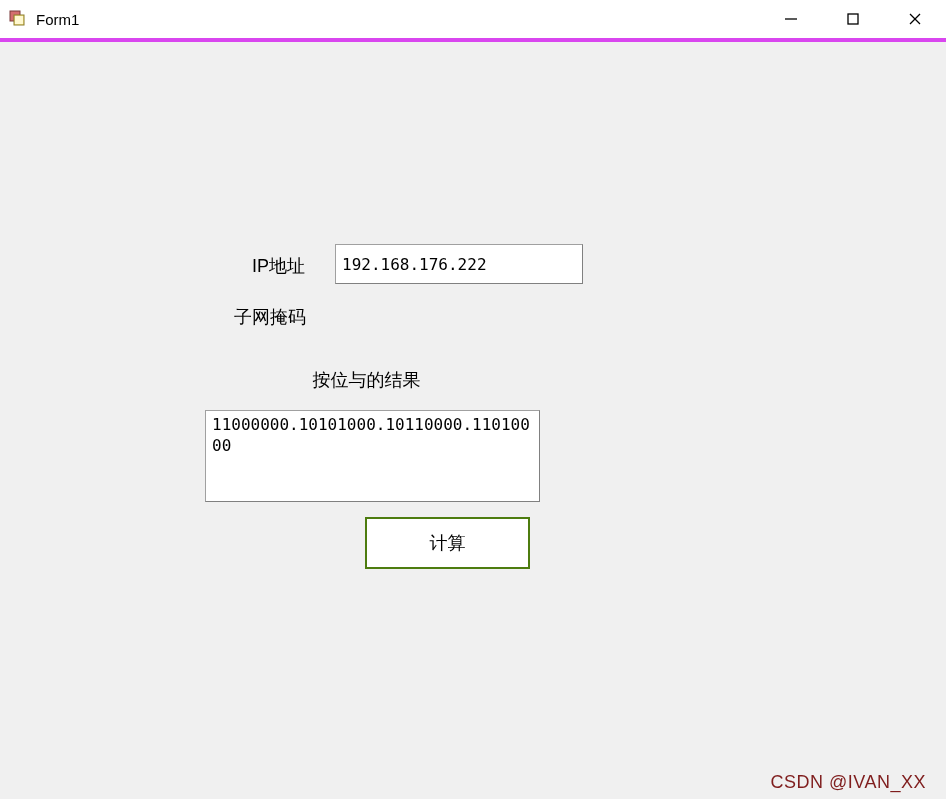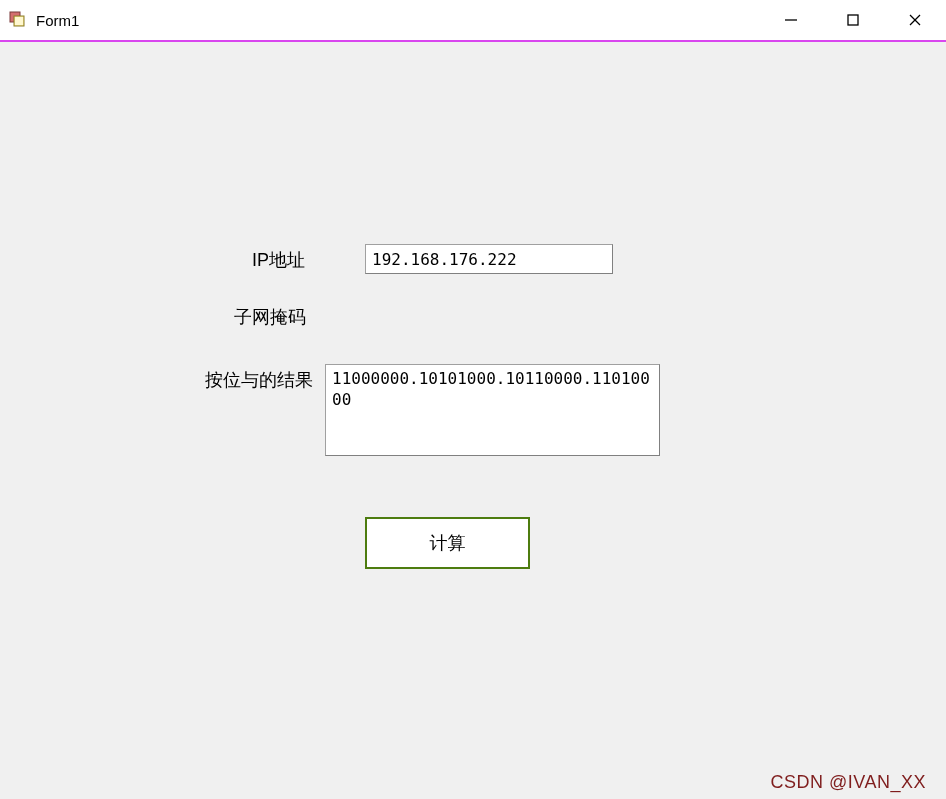--- a/index.html
+++ b/index.html
@@ -14,21 +14,21 @@
       height: 799px;
       overflow: hidden;
       position: relative;
     }
     .titlebar {
       height: 42px;
       background: #ffffff;
       display: flex;
       align-items: center;
       padding-left: 8px;
-      border-bottom: 2px solid #d946ef;
+      border-bottom: 4px solid #d946ef;
     }
     .app-icon {
       width: 20px;
       height: 20px;
       margin-right: 8px;
       display: inline-block;
     }
     .title-text {
       font-size: 15px;
       color: #000;
@@ -50,55 +50,56 @@
     }
     .client-area {
       background: #f0f0f0;
       width: 100%;
       height: calc(100% - 42px);
       position: relative;
     }
     .form-row {
       position: absolute;
       display: flex;
-      align-items: flex-start;
+      align-items: center;
+      gap: 18px;
     }
     .row-ip {
       top: 202px;
       left: 252px;
     }
     .row-mask {
       top: 259px;
       left: 234px;
     }
     .row-result {
       top: 322px;
       left: 205px;
+      flex-direction: column;
     }
     .label {
       font-size: 18px;
       color: #000;
       margin-right: 12px;
       padding-top: 4px;
       font-family: "Microsoft YaHei", "SimSun", sans-serif;
     }
     .textbox {
       background: #ffffff;
       border: 1px solid #808080;
       border-top-color: #a0a0a0;
       border-left-color: #a0a0a0;
       font-family: "SimSun", "NSimSun", monospace;
       font-size: 16px;
       padding: 4px 6px;
       color: #000;
     }
     .tb-small {
       width: 248px;
-      height: 30px;
-      margin-left: 48px;
+      height: 40px;
     }
     .tb-large {
       width: 335px;
       height: 92px;
       resize: none;
       overflow: hidden;
       line-height: 1.3;
     }
     .calc-button {
       position: absolute;

